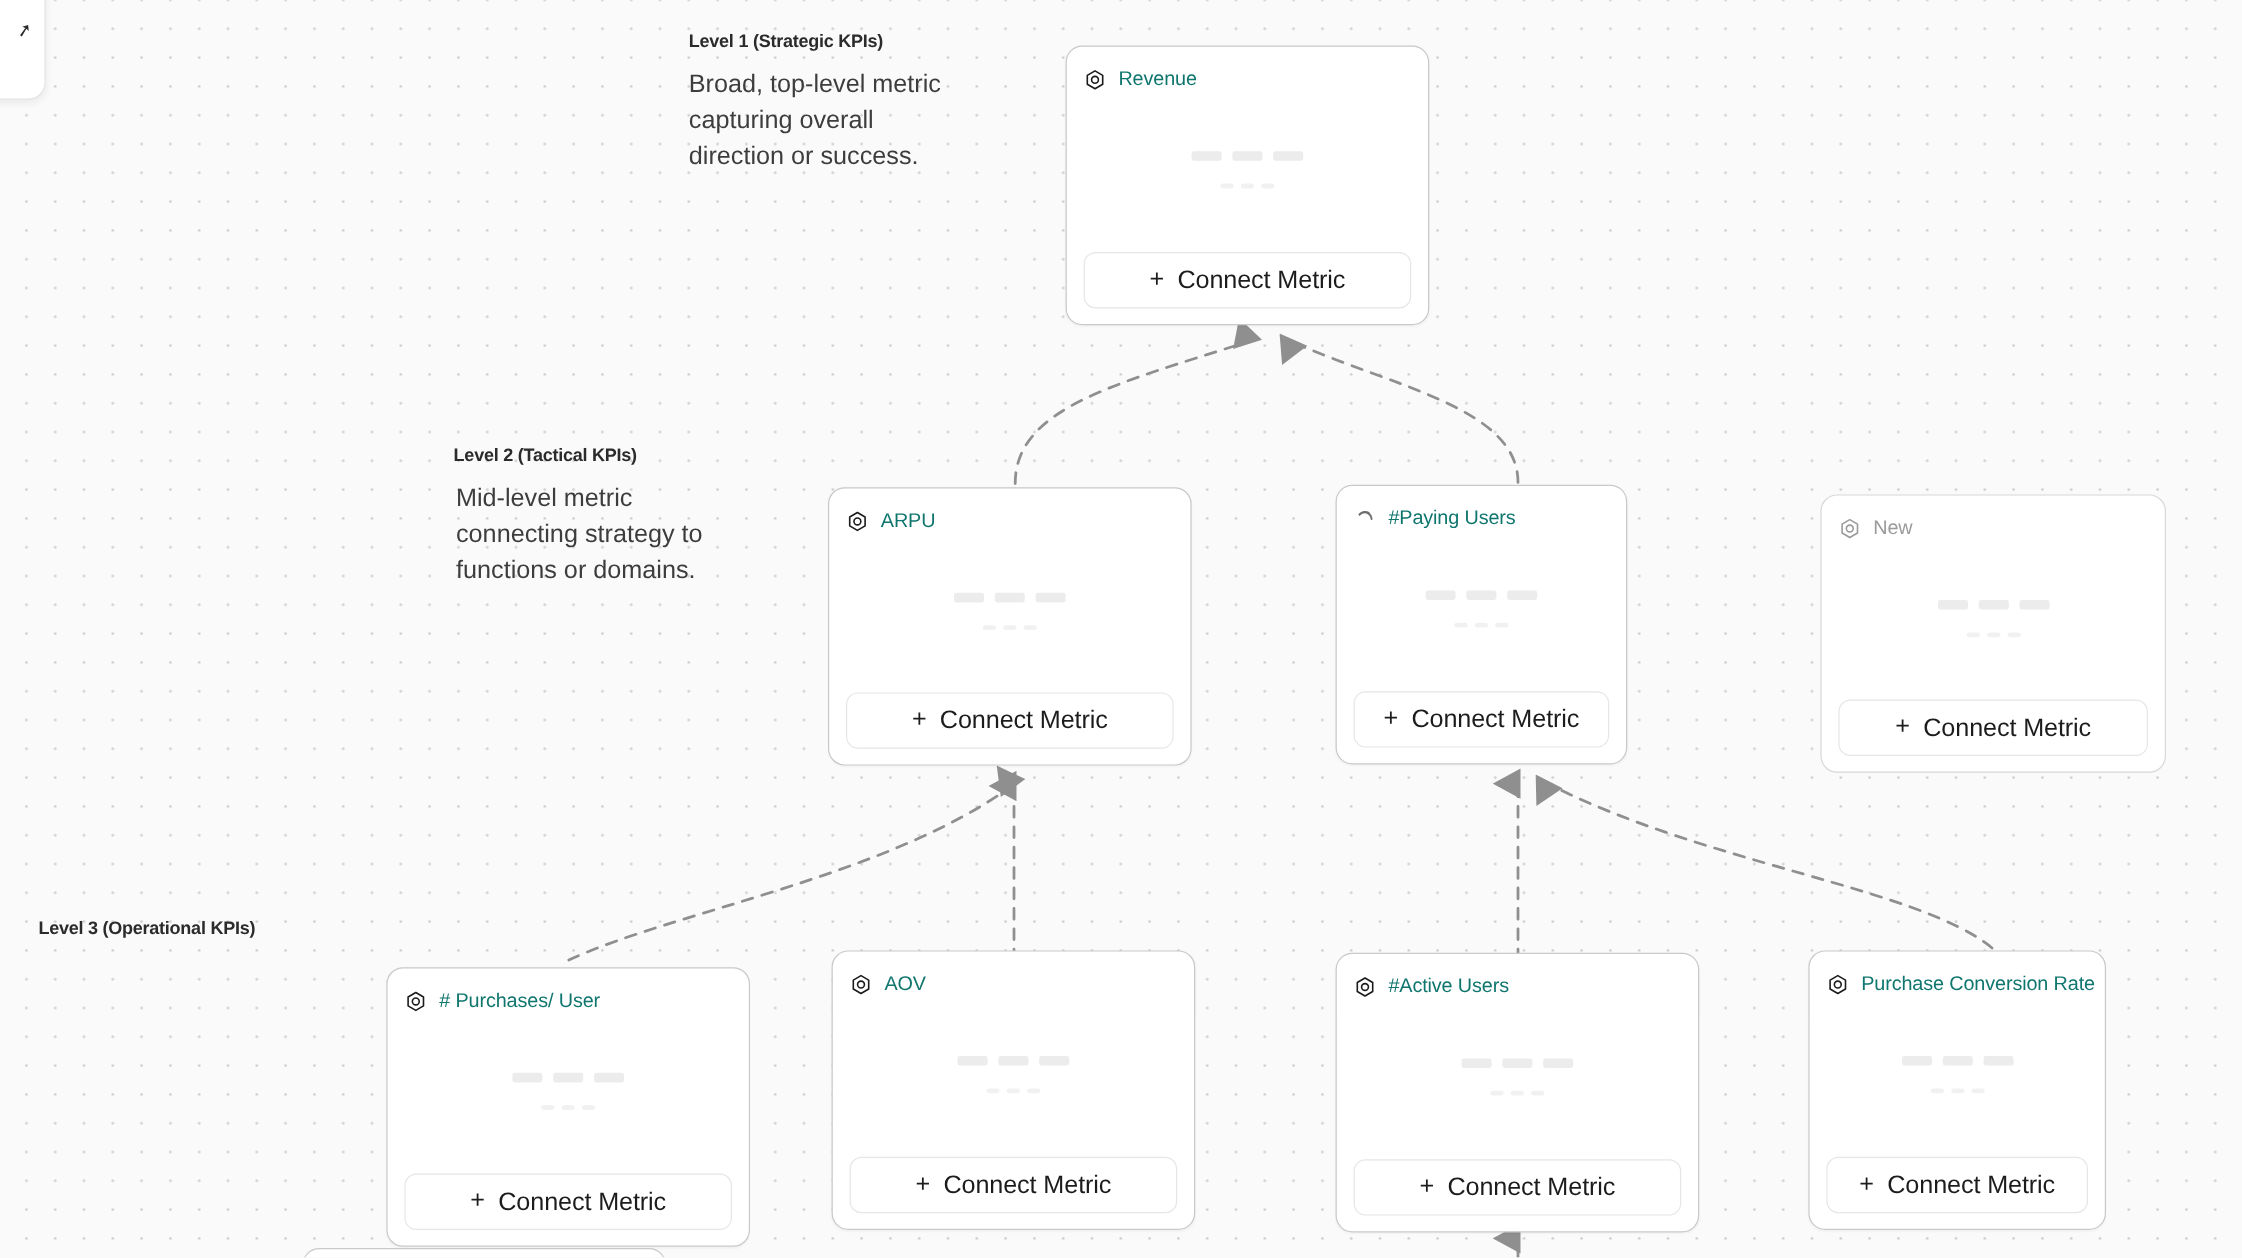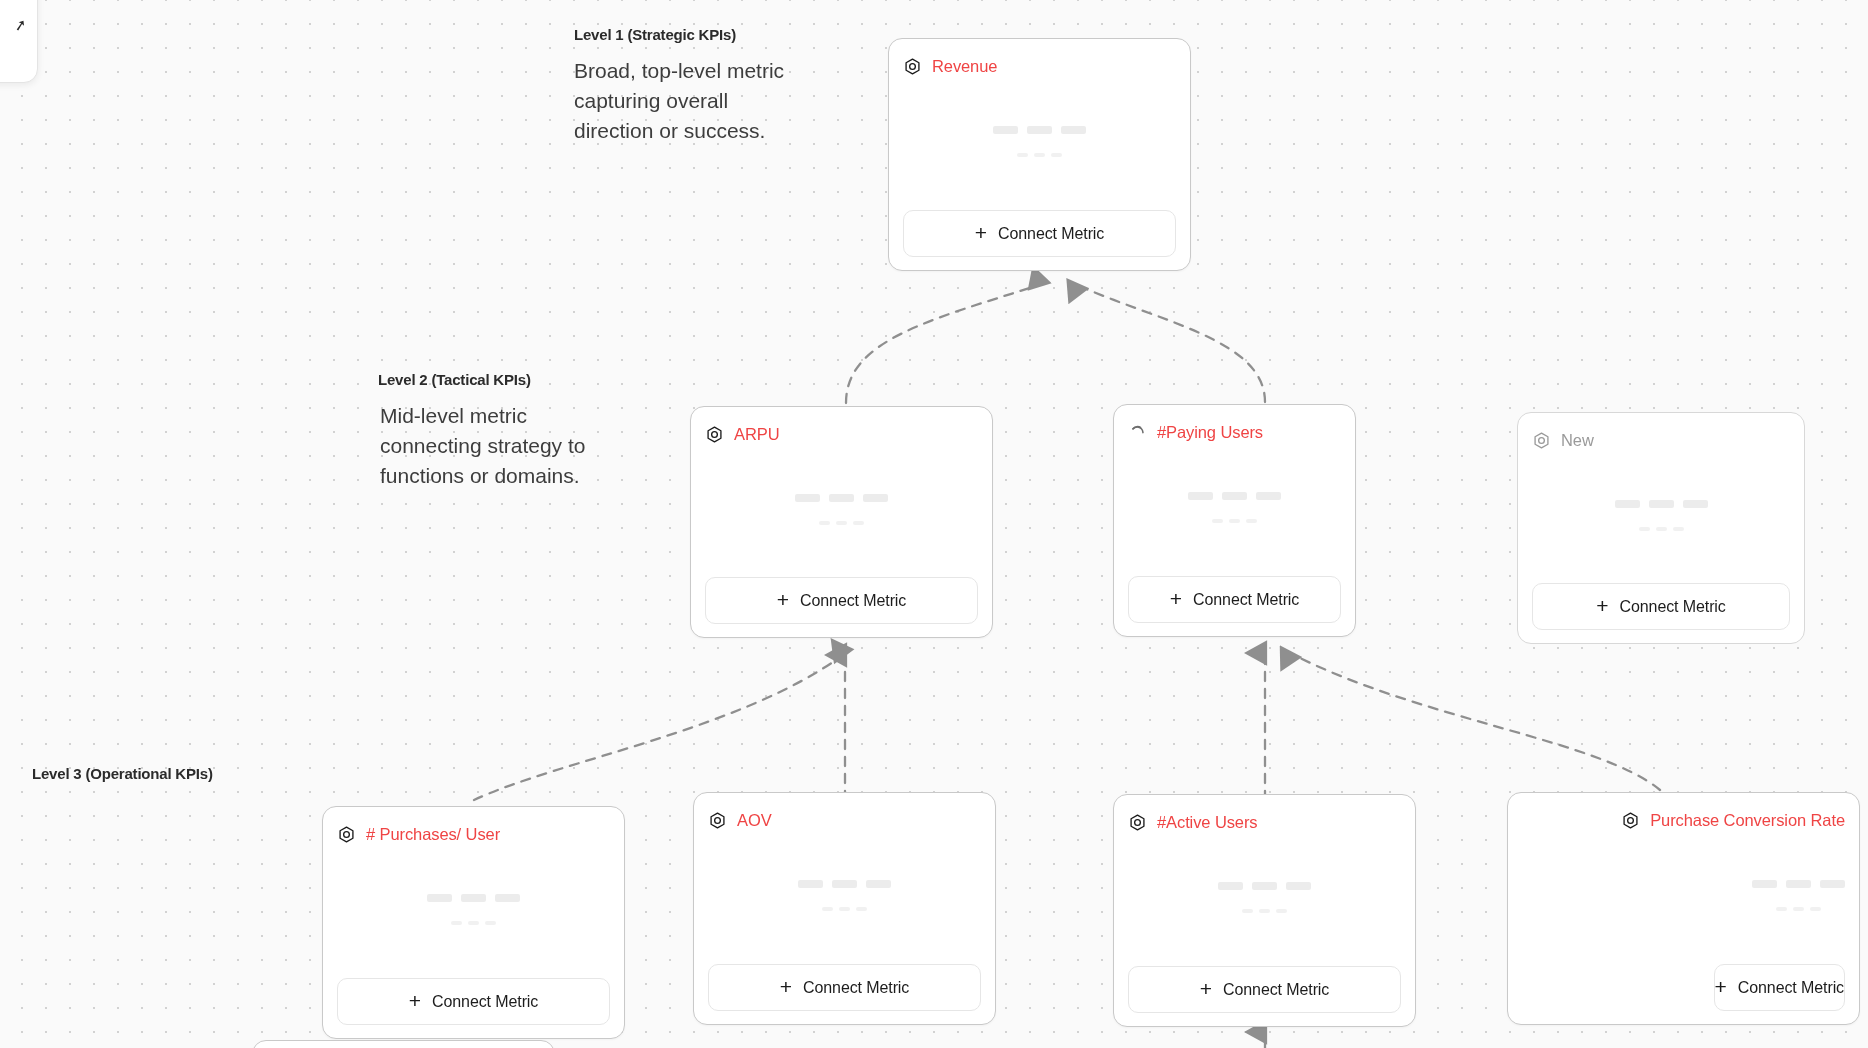--- a/index.html
+++ b/index.html
@@ -81,21 +81,21 @@
   }
   .card-icon {
     width: 19px;
     height: 19px;
     flex: 0 0 19px;
     display: block;
   }
   .card-title {
     font-size: 16.5px;
     font-weight: 400;
-    color: #ef4444;
+    color: #0f766e;
     white-space: nowrap;
     letter-spacing: -0.1px;
   }
   .card.ghost .card-title { color: #9a9a9a; }
 
   .card-body {
     flex: 1 1 auto;
     display: flex;
     flex-direction: column;
     align-items: center;
@@ -133,21 +133,21 @@
     user-select: none;
   }
   .connect-btn .plus {
     font-size: 21px;
     line-height: 1;
     color: #1c1c1c;
     font-weight: 400;
     margin-top: -2px;
   }
   .connect-btn .lbl {
-    font-size: 16px;
+    font-size: 21px;
     color: #1c1c1c;
     letter-spacing: -0.1px;
     white-space: nowrap;
   }
 
   
   #corner-panel {
     position: absolute;
     left: -52px;
     top: -34px;
@@ -392,21 +392,21 @@
         <span class="skel"></span>
         <span class="skel"></span>
       </div>
     </div>
     <div class="connect-btn">
       <span class="plus">+</span>
       <span class="lbl">Connect Metric</span>
     </div>
   </div>
 
-  <div class="card" style="left:1507px; top:792px; width:353px; height:233px;align-items:flex-end;">
+  <div class="card" style="left:1507px; top:792px; width:248px; height:233px;">
     <div class="card-head">
       <svg class="card-icon" viewBox="0 0 24 24" fill="none" stroke="#1c1c1c" stroke-width="1.7" stroke-linejoin="round">
         <path d="M12 2.6 20.1 7.3 20.1 16.7 12 21.4 3.9 16.7 3.9 7.3 Z"></path>
         <circle cx="12" cy="12" r="3.6"></circle>
       </svg>
       <span class="card-title">Purchase Conversion Rate</span>
     </div>
     <div class="card-body">
       <div class="skel-row big">
         <span class="skel a"></span>

